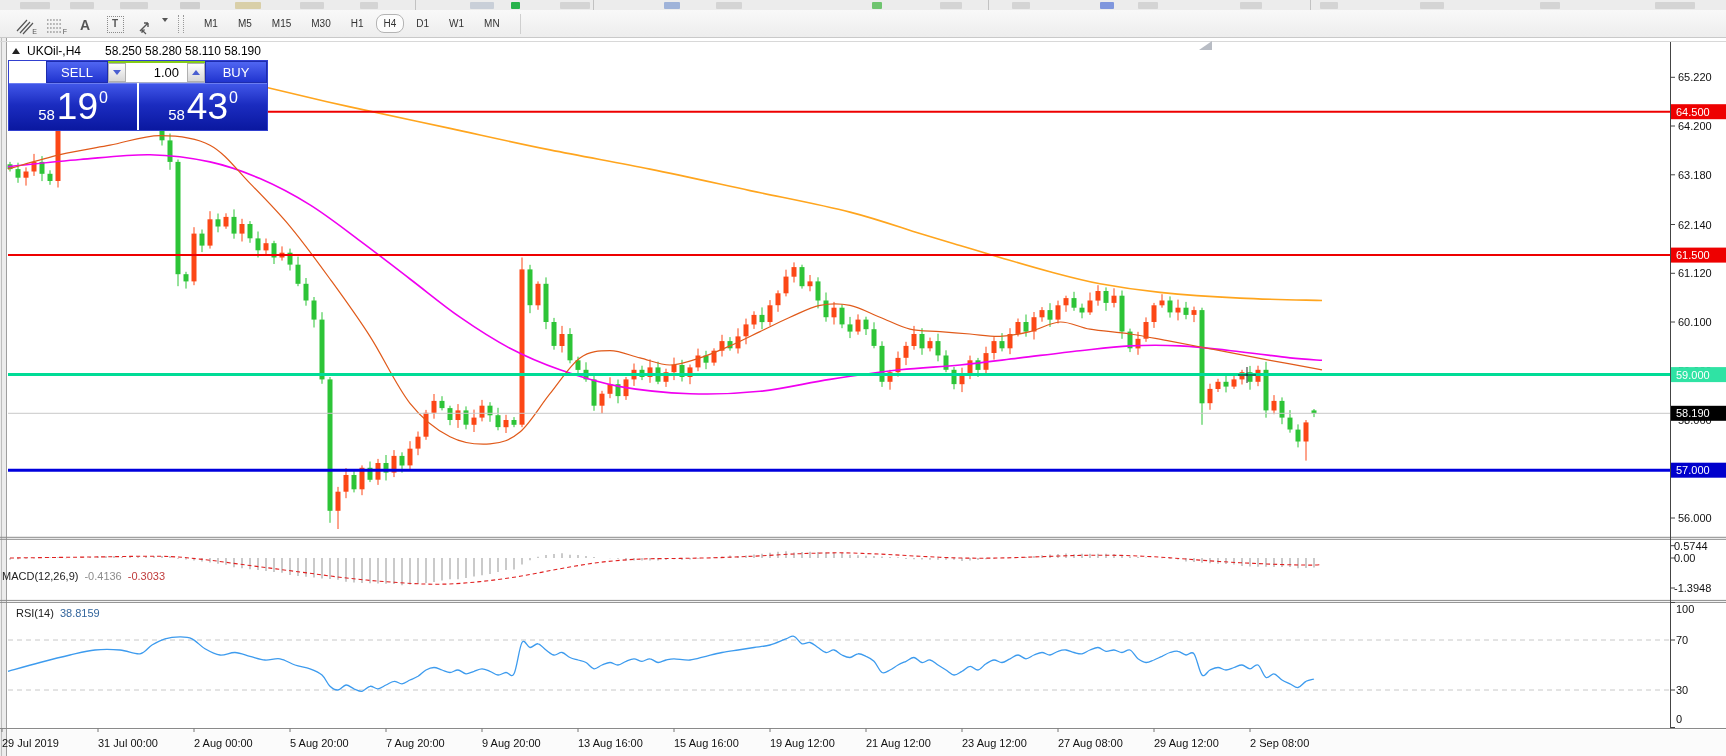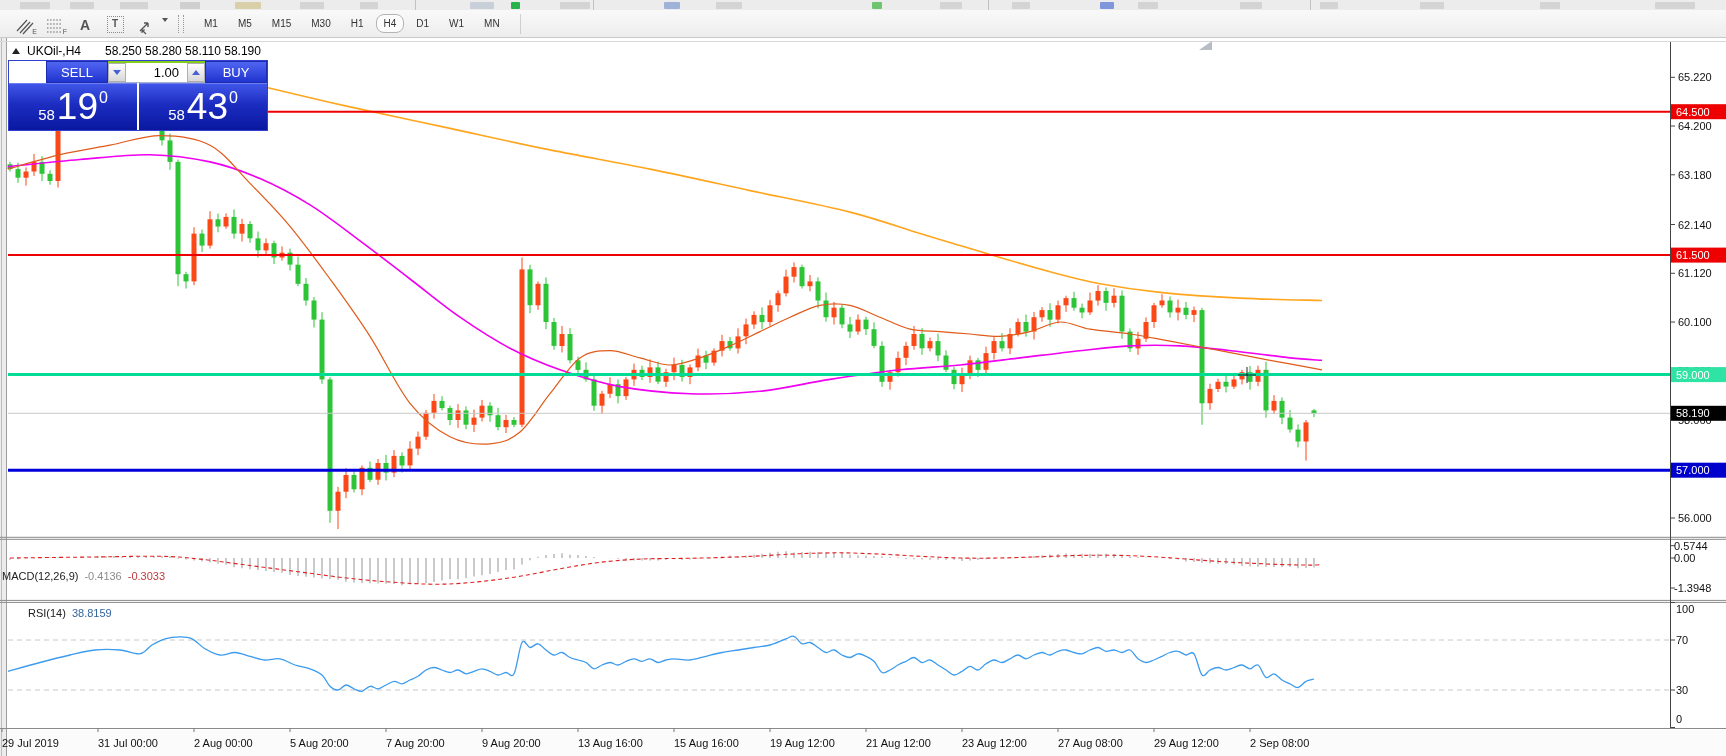--- a/index.html
+++ b/index.html
@@ -49,21 +49,21 @@
   .tp-vol{flex:1;background:#fff;font-size:13px;color:#000;display:flex;align-items:center;
           justify-content:flex-end;padding-right:8px;}
   .tp-row2{flex:1;display:flex;gap:2px;background:#fff;}
   .tp-tile{flex:1;background:linear-gradient(180deg,#4056e8 0%,#1b2cc0 45%,#0a18a0 100%);
            color:#fff;display:flex;align-items:center;justify-content:center;border-top:1px solid #6b7df2;cursor:pointer;}
   .tp-sm{font-size:15px;margin-top:14px;}
   .tp-big{font-size:37px;line-height:40px;margin-left:2px;}
   .tp-sup{font-size:16px;margin-bottom:18px;margin-left:1px;}
   .ind-label{z-index:3;font-size:11px;color:#222;white-space:nowrap;}
   .macd-label{left:2px;top:542px;margin-top:28px;}
-  .rsi-label{left:28px;top:607px;}
+  .rsi-label{left:16px;top:607px;}
   .ind-label .v1{color:#8c8c8c;margin-left:6px;}
   .ind-label .v2{color:#c03c3c;margin-left:6px;}
   .ind-label .vb{color:#33659c;margin-left:6px;}
   .anno{left:1094px;top:164px;z-index:3;font-size:40px;font-weight:700;color:#ff0000;letter-spacing:1px;line-height:48px;}
   .price-axis-hit{left:1671px;top:38px;width:55px;height:692px;z-index:2;}
   .time-axis-hit{left:8px;top:730px;width:1662px;height:26px;z-index:2;}
 </style>
 </head>
 <body>
 

